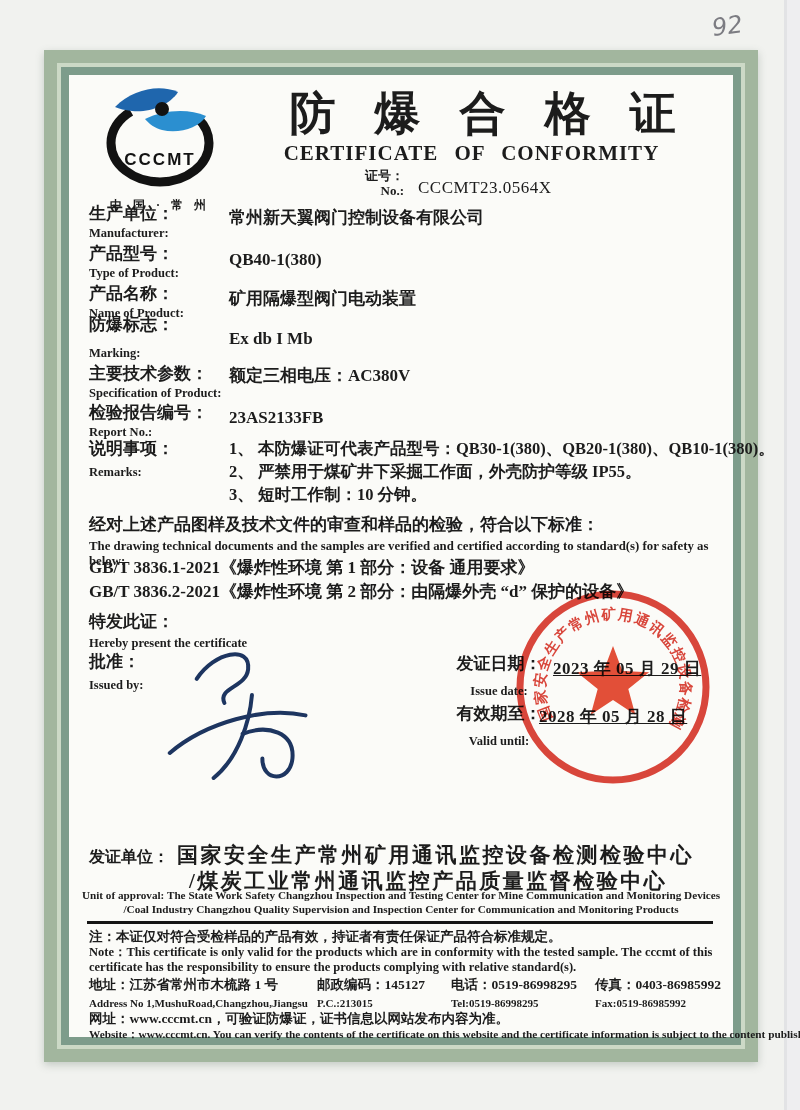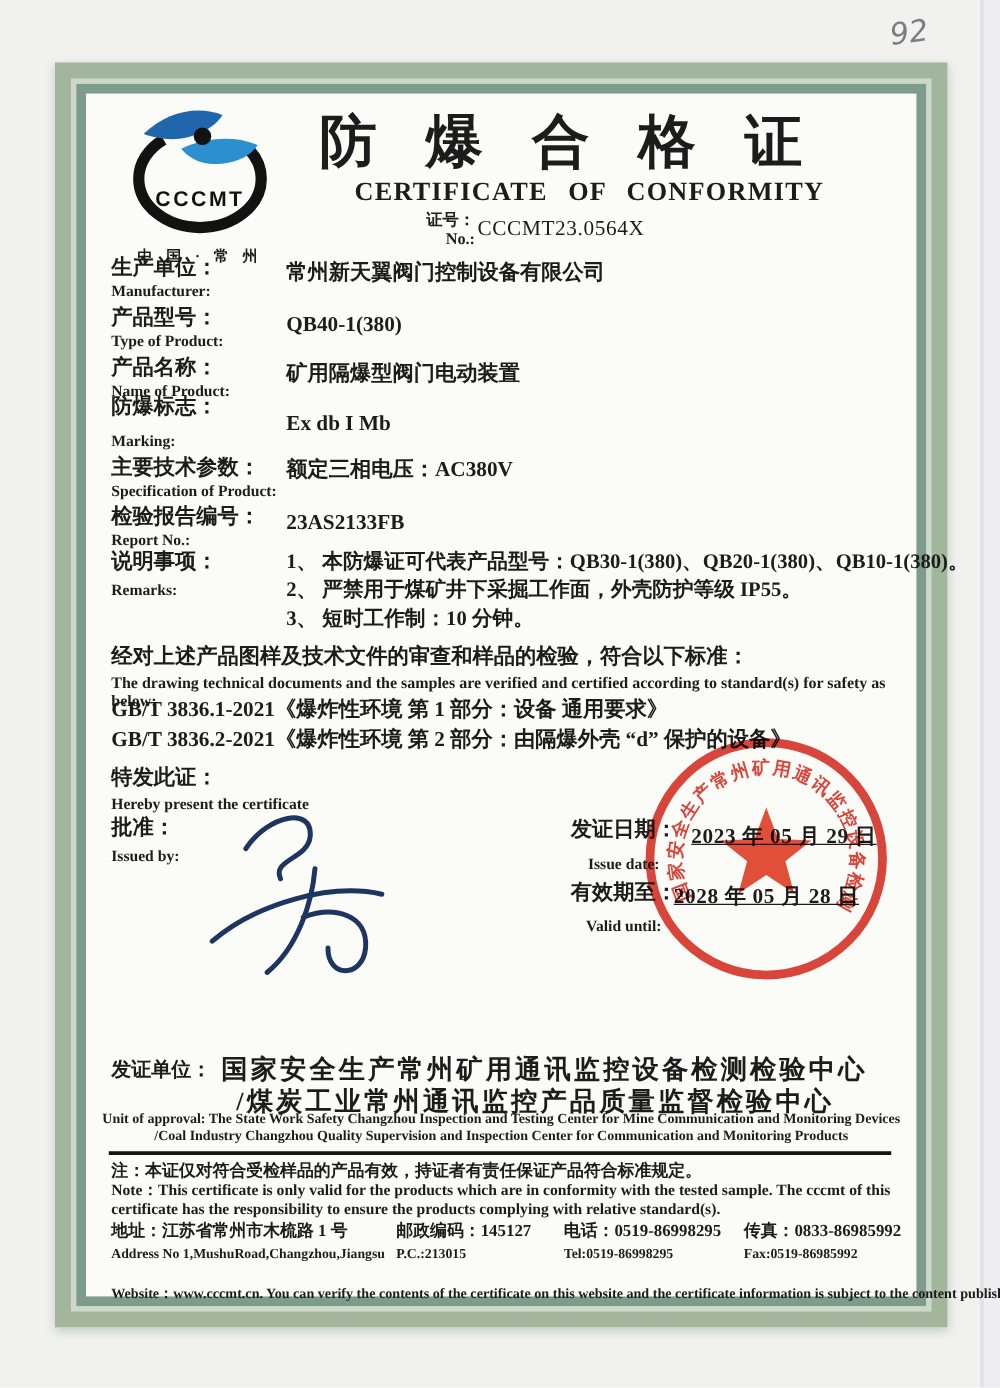--- a/index.html
+++ b/index.html
@@ -12,21 +12,21 @@
        border:13px solid #a2b69e;box-shadow:0 3px 8px rgba(90,110,95,.30);}
   .frame2{width:100%;height:100%;box-sizing:border-box;border:4px solid #ccd9c6;}
   .frame3{width:100%;height:100%;box-sizing:border-box;border:8px solid #7d9c8b;background:#fbfbf8;}
   .inner{position:relative;width:100%;height:100%;background:#fbfbf8;}
   .abs{position:absolute;}
   .cn-label{font-size:17px;font-weight:700;line-height:19px;}
   .en-label{font-size:12.5px;font-weight:700;line-height:14px;}
   .value{font-size:17px;font-weight:700;line-height:20px;}
   .title{font-size:46px;font-weight:700;letter-spacing:0.30em;white-space:nowrap;text-align:center;}
   .subtitle{font-size:21px;font-weight:700;word-spacing:10px;text-align:center;letter-spacing:1px;}
-  .certno{display:flex;align-items:center;gap:2px;}
+  .certno{display:flex;align-items:flex-end;gap:14px;margin-left:24px;}
   .certno .lbl{font-size:13px;font-weight:700;line-height:15px;text-align:right;}
   .certno .num{font-size:17px;font-weight:400;letter-spacing:.5px;}
   .logo-region{font-size:12px;font-weight:700;letter-spacing:4px;text-align:center;}
   .remark-line{font-size:16.5px;font-weight:700;line-height:23px;white-space:nowrap;}
   .std-cn{font-size:17px;font-weight:700;}
   .std-en{font-size:12.8px;font-weight:700;}
   .std-item{font-size:17px;font-weight:700;line-height:24px;}
   .date-val{font-size:17px;font-weight:700;letter-spacing:.5px;z-index:1;text-decoration:underline;}
   .right-lbl{width:100px;text-align:center;}
   .appr-name{font-size:21px;font-weight:700;letter-spacing:2.5px;white-space:nowrap;}
@@ -53,21 +53,21 @@
 
     <svg class="abs" style="left:20px;top:8px" width="142" height="110" viewBox="0 0 142 110">
       <ellipse cx="71" cy="60" rx="49" ry="39" fill="none" stroke="#121212" stroke-width="9" pathLength="100" stroke-dasharray="64 26 10"></ellipse>
       <path d="M26 24 C 44 6, 70 1, 89 9 C 81 22, 60 30, 43 28 C 36 27, 30 26, 26 24 Z" fill="#1f66ad"></path>
       <path d="M56 36 C 74 27, 99 25, 117 33 C 110 45, 90 51, 73 47 C 66 45, 60 41, 56 36 Z" fill="#2b8fd0"></path>
       <circle cx="73" cy="26" r="7" fill="#121212"></circle>
       <text x="71" y="82" text-anchor="middle" font-family="Liberation Sans, sans-serif" font-size="17" font-weight="bold" letter-spacing="2" fill="#121212">CCCMT</text>
     </svg>
     <div class="abs logo-region" style="left:12px;top:122px;width:158px">中 国 · 常 州</div>
 
-    <div class="abs title" style="left:159px;top:8px;width:455px">防 爆 合 格 证</div>
+    <div class="abs title" style="left:193px;top:8px;width:455px">防 爆 合 格 证</div>
     <div class="abs subtitle" style="left:175px;top:66px;width:455px">CERTIFICATE  OF  CONFORMITY</div>
     <div class="abs certno" style="left:272px;top:93px">
       <div class="lbl">
         <div>证号：</div>
         <div>No.:</div>
       </div>
       <div class="num">CCCMT23.0564X</div>
     </div>
 
     <div class="abs cn-label" style="left:20px;top:129px">生产单位：</div>
@@ -157,23 +157,24 @@
       </div>
       <div>
         <div class="ccn">邮政编码：145127</div>
         <div class="cen">P.C.:213015</div>
       </div>
       <div>
         <div class="ccn">电话：0519-86998295</div>
         <div class="cen">Tel:0519-86998295</div>
       </div>
       <div>
-        <div class="ccn">传真：0833-86985992</div>
+        <div class="ccn">传真：0403-86985992</div>
         <div class="cen">Fax:0519-86985992</div>
       </div>
     </div>
 
+    <div class="abs web-cn" style="left:20px;top:935px">网址：www.cccmt.cn，可验证防爆证，证书信息以网站发布内容为准。</div>
     <div class="abs web-en" style="left:20px;top:952px">Website：www.cccmt.cn. You can verify the contents of the certificate on this website and the certificate information is subject to the content published on it.</div>
 
    </div>
   </div>
  </div>
 </div>
 
 </body></html>

